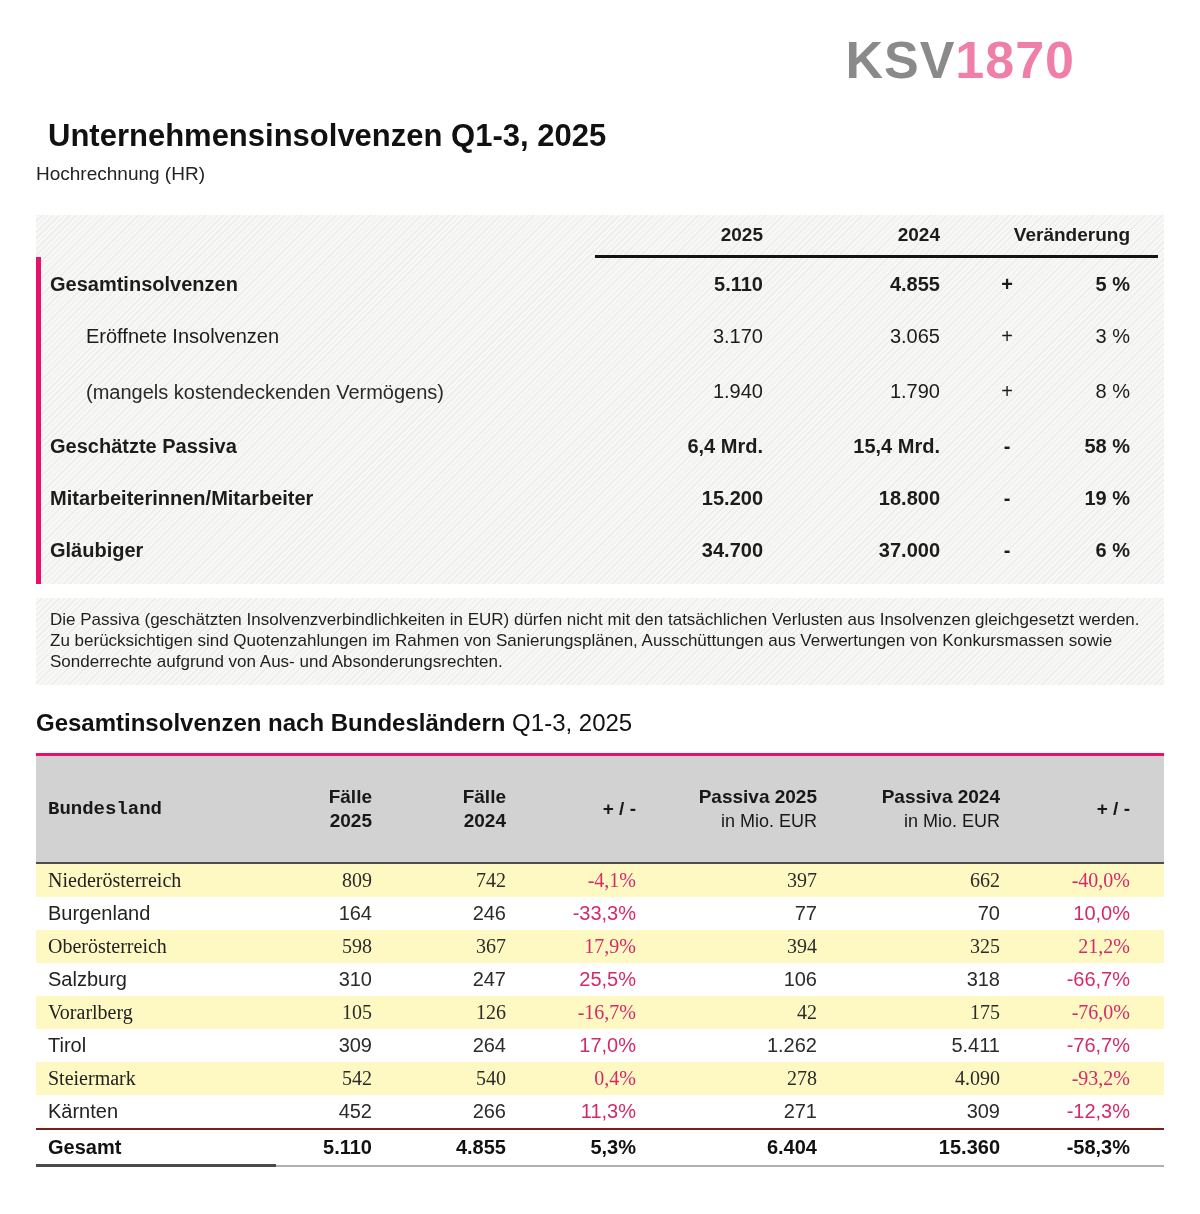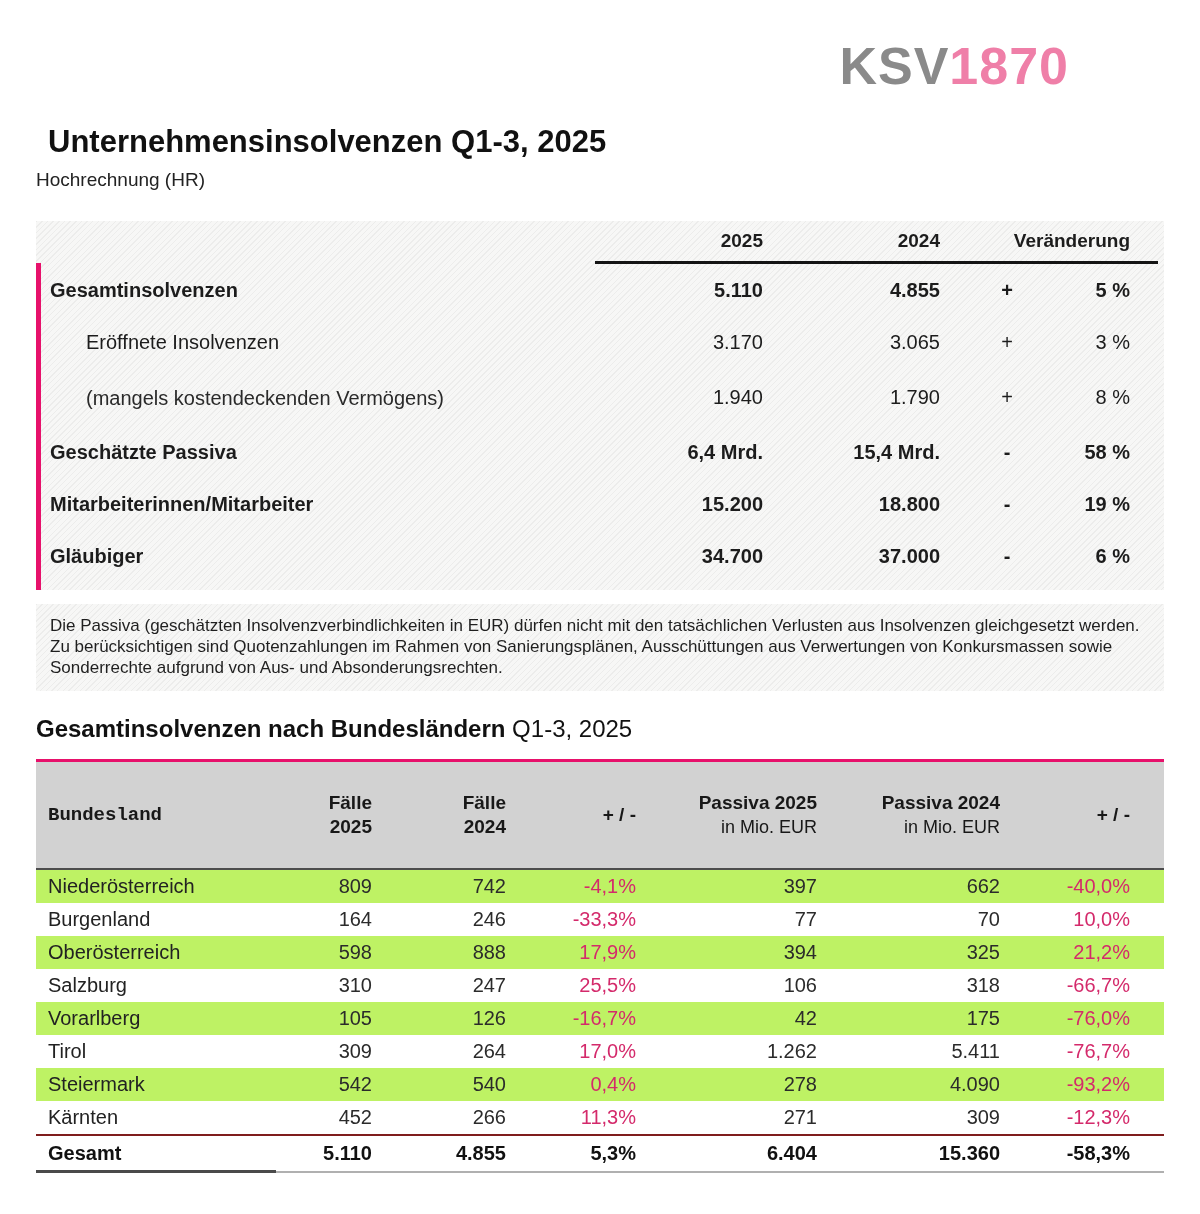--- a/index.html
+++ b/index.html
@@ -4,21 +4,21 @@
 <style>
   html,body{margin:0;padding:0;}
   body{
     width:1200px;height:1214px;background:#ffffff;
     font-family:"Liberation Sans","DejaVu Sans",sans-serif;
     color:#1c1c1c;-webkit-font-smoothing:antialiased;
   }
   .page{padding:0 36px;position:relative;}
 
   
-  .logo-row{margin:14px;padding-top:24px;height:58px;text-align:right;padding-right:81px;}
+  .logo-row{margin:8px;padding-top:24px;height:58px;text-align:right;padding-right:81px;}
   .logo-row .logo{font-size:52px;font-weight:bold;letter-spacing:1px;line-height:56px;}
   .logo-gray{color:#8a8a8a;}
   .logo-pink{color:#ef7fa8;}
 
   
   h1.title{margin:28px 0 0 12px;font-size:31px;line-height:36px;font-weight:bold;color:#111;}
   .subtitle{margin-top:9px;font-size:19px;color:#222;}
 
   
   .hatch{
@@ -61,21 +61,21 @@
     border-bottom:2px solid #4d4d4d;padding:0;
   }
   table.bl thead th.left{text-align:left;padding-left:12px;font-family:Liberation Mono, monospace;}
   table.bl thead th.num{text-align:right;padding-right:34px;}
   table.bl thead .sub{display:block;font-weight:normal;font-size:18px;margin-top:3px;}
   table.bl thead .l2{display:block;font-weight:bold;margin-top:2px;}
   table.bl td{height:33px;padding:0;vertical-align:middle;color:#222;}
   table.bl td.name{text-align:left;padding-left:12px;}
   table.bl td.num{text-align:right;padding-right:34px;color:#2b2b2b;}
   table.bl td.pct{text-align:right;padding-right:34px;color:#d42a6b;}
-  table.bl tr.alt td{background:#bef264;}
+  table.bl tr.alt td{background:#fef9c3;font-family:Liberation Serif, serif;}
   table.bl tr.total td{
     border-top:2px solid #7f1d1d;font-weight:bold;color:#111;height:34px;
     border-bottom:2px solid #b0b0b0;
   }
   table.bl tr.total td.pct{color:#111;}
   table.bl tr.total td.name{border-bottom:3px solid #4a4a4a;}
 </style>
 </head>
 <body>
 
@@ -196,21 +196,21 @@
         <td class="num">164</td>
         <td class="num">246</td>
         <td class="pct">-33,3%</td>
         <td class="num">77</td>
         <td class="num">70</td>
         <td class="pct">10,0%</td>
       </tr>
       <tr class="alt">
         <td class="name">Oberösterreich</td>
         <td class="num">598</td>
-        <td class="num">888</td>
+        <td class="num">367</td>
         <td class="pct">17,9%</td>
         <td class="num">394</td>
         <td class="num">325</td>
         <td class="pct">21,2%</td>
       </tr>
       <tr>
         <td class="name">Salzburg</td>
         <td class="num">310</td>
         <td class="num">247</td>
         <td class="pct">25,5%</td>

